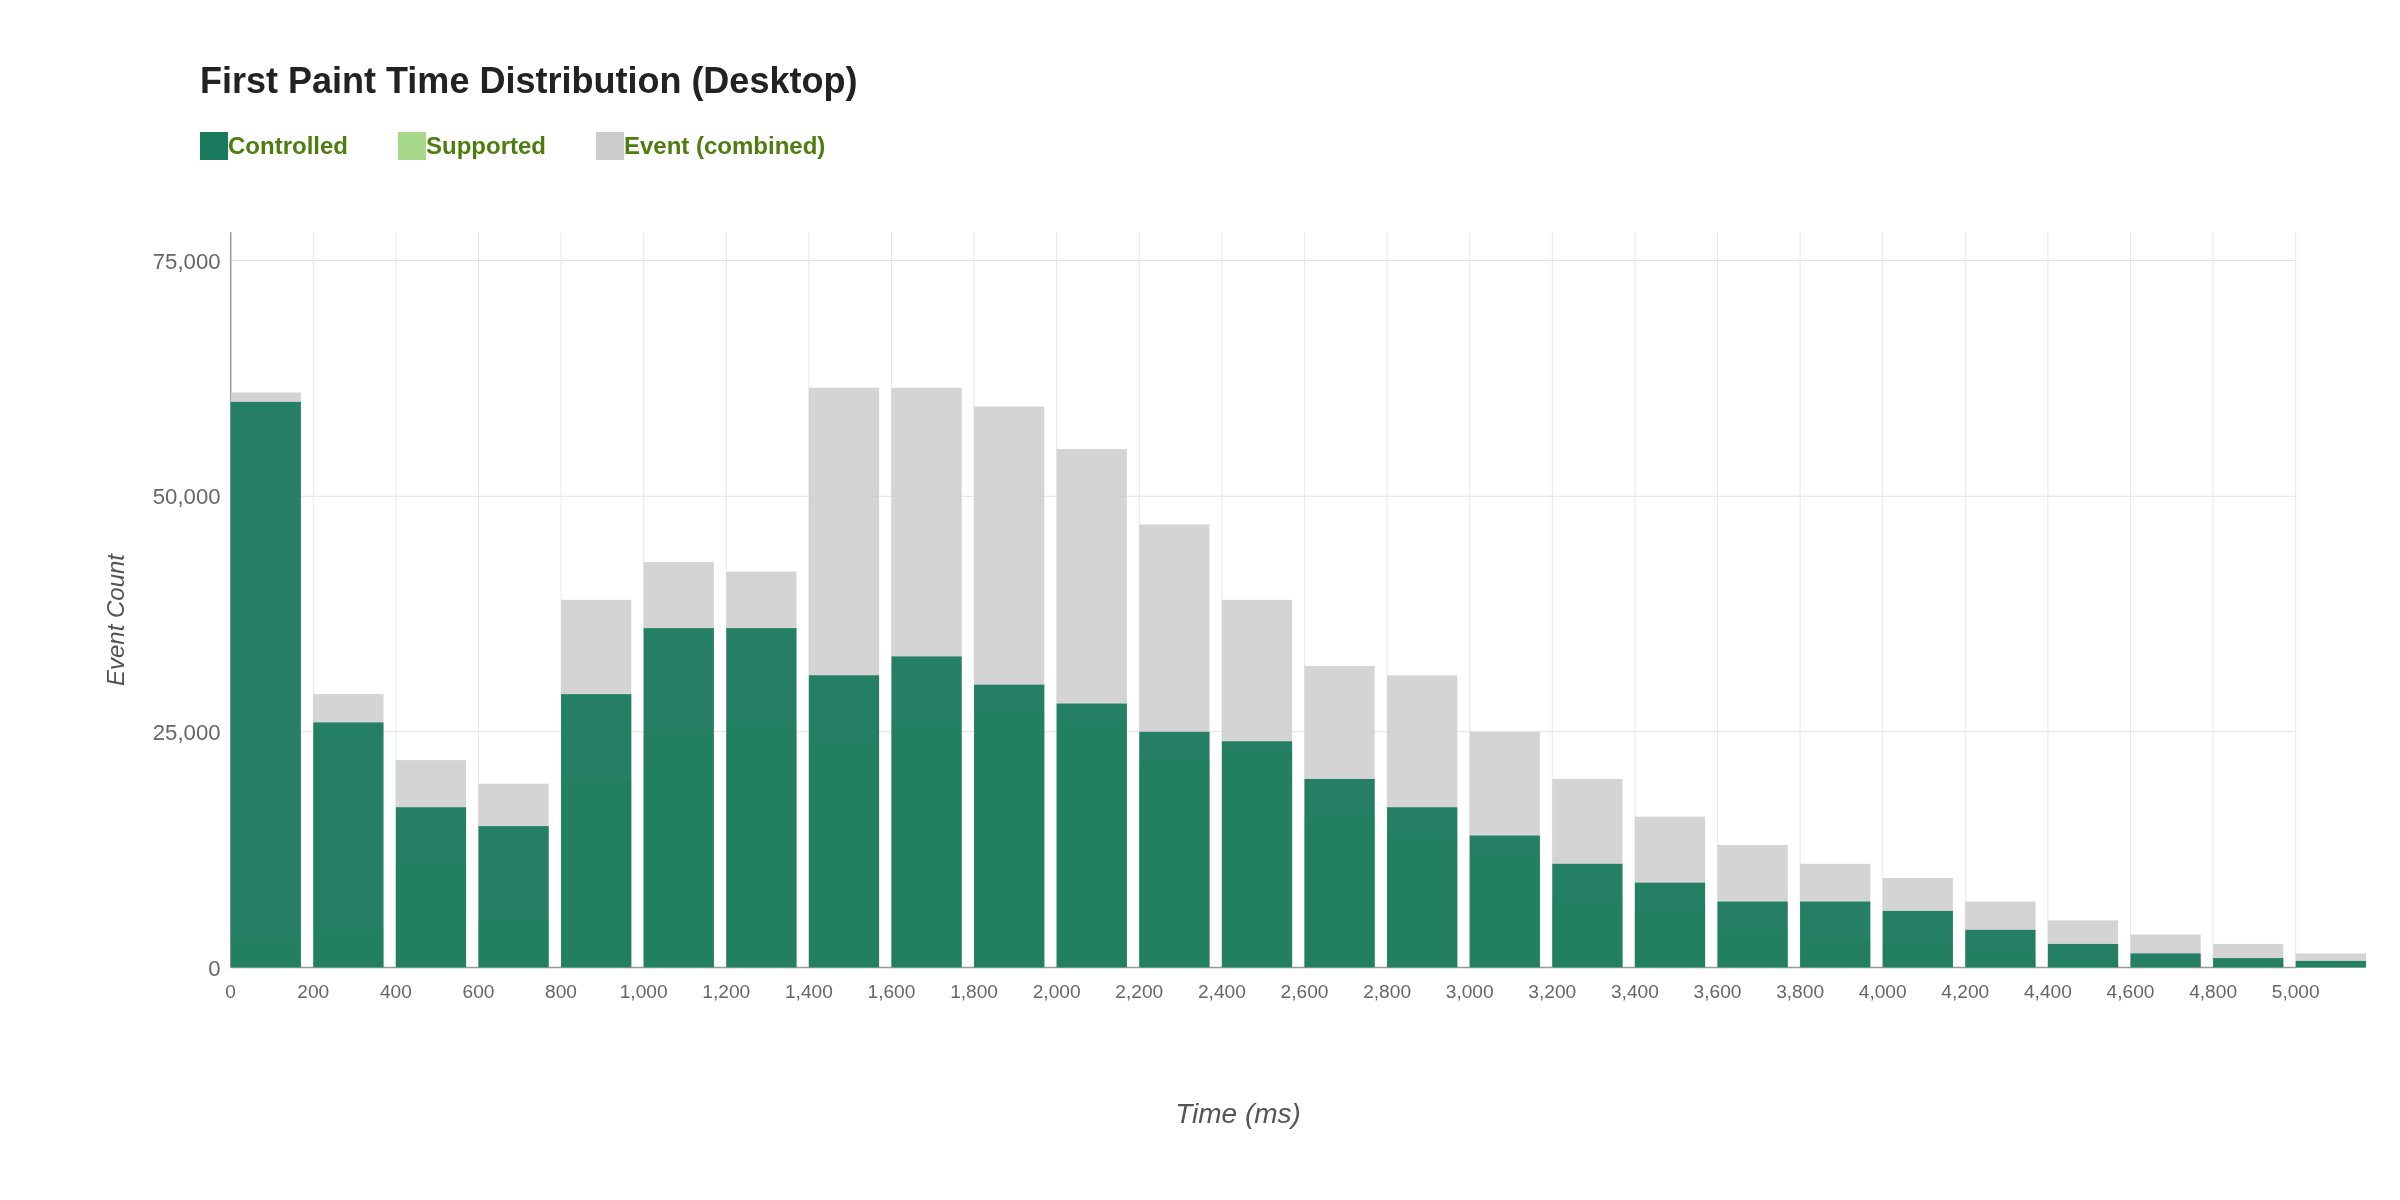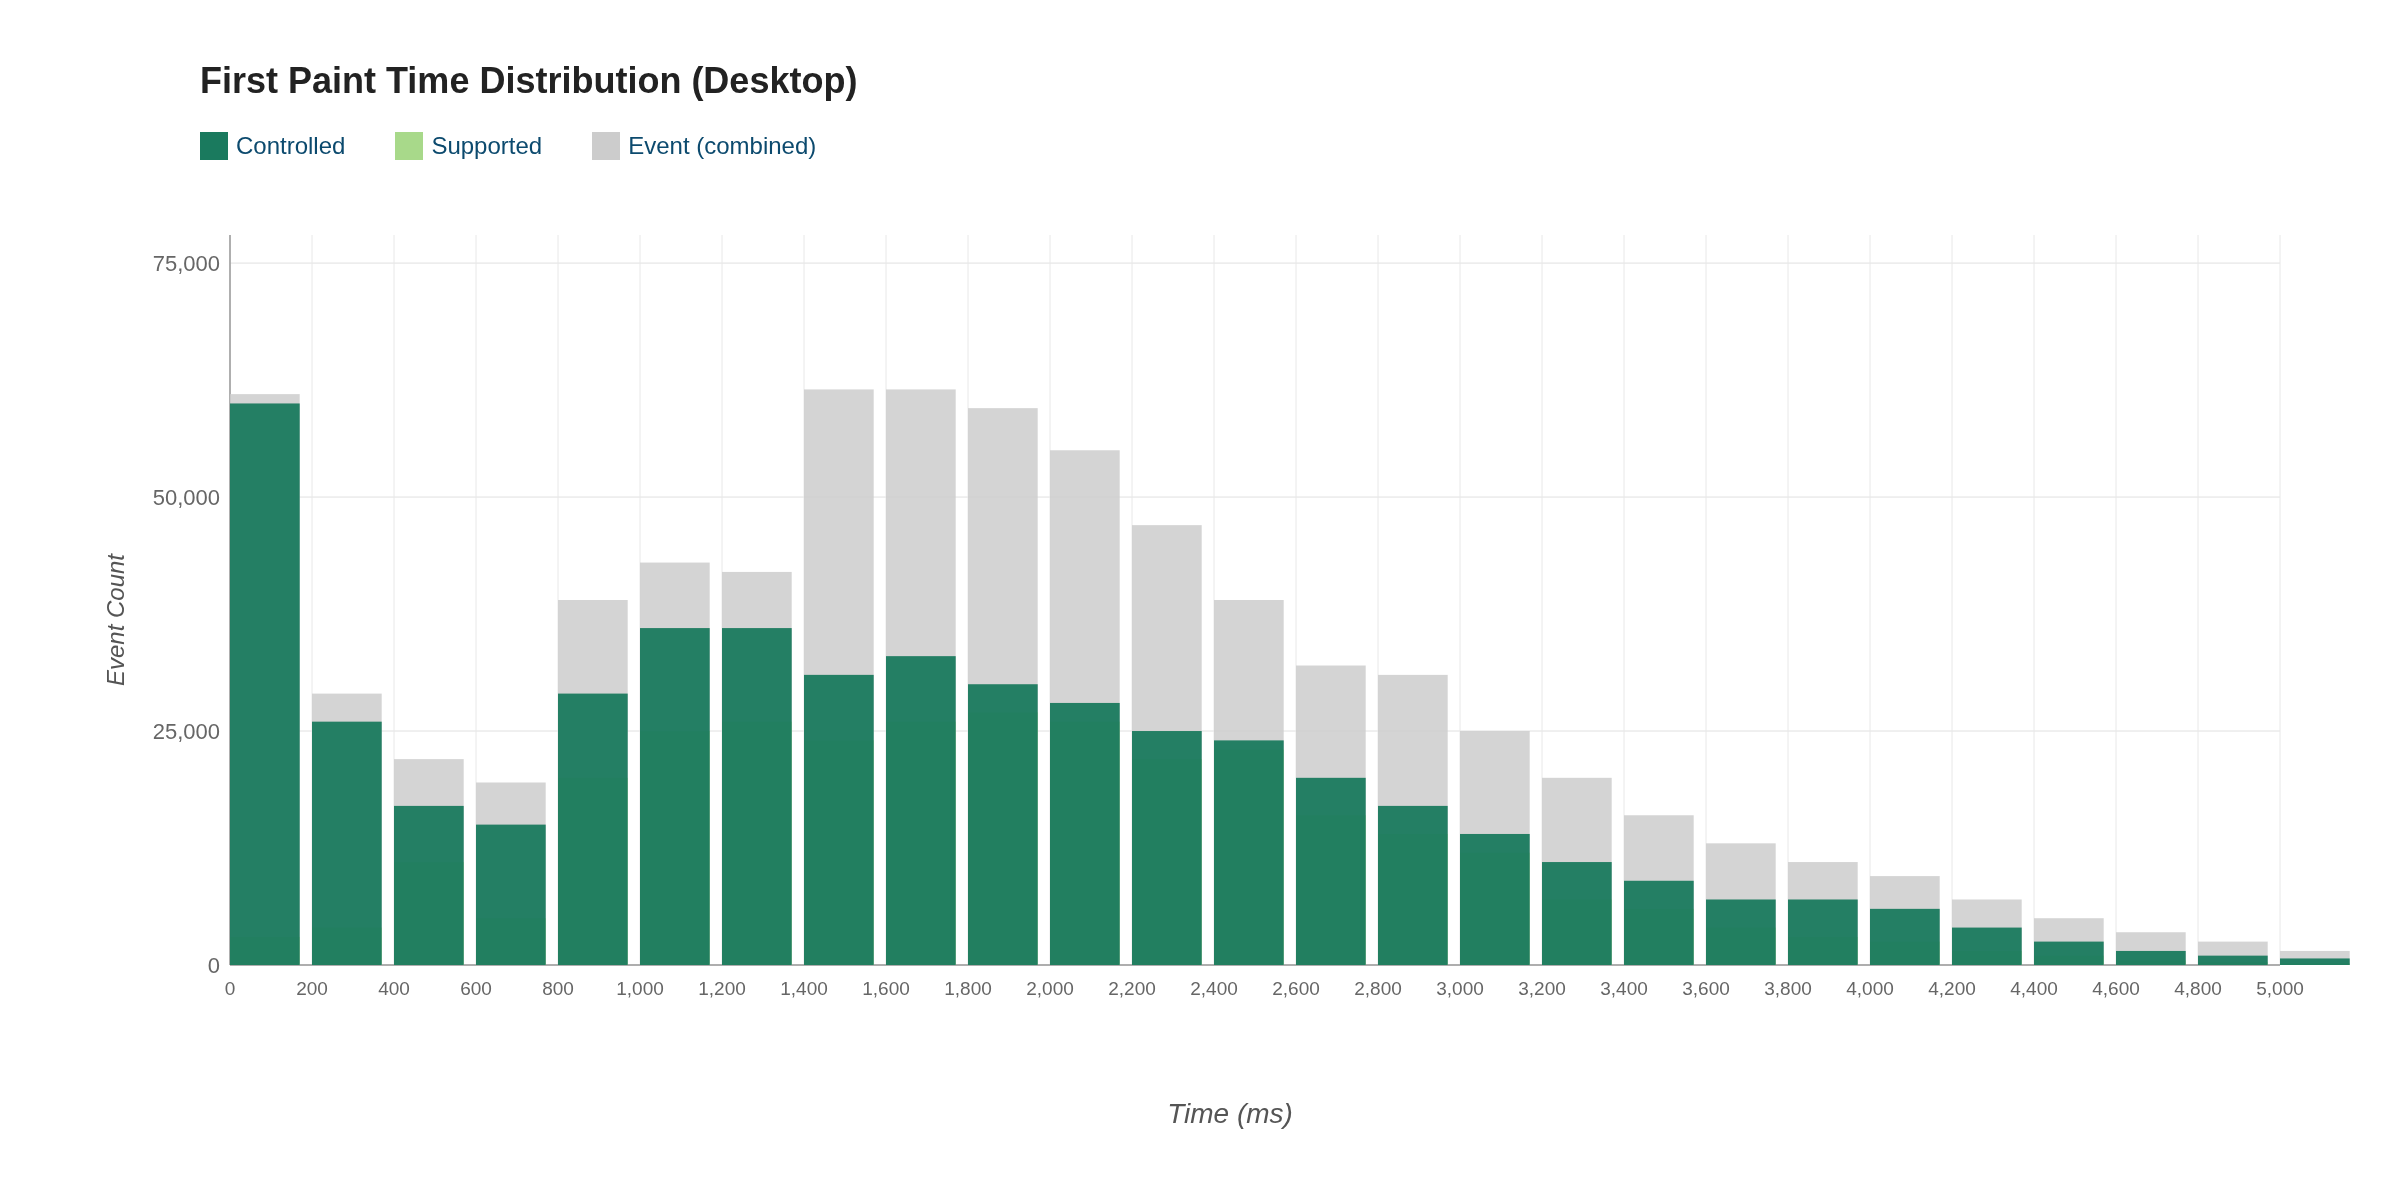--- a/index.html
+++ b/index.html
@@ -6,43 +6,44 @@
     body {
       background: #fff;
       font-family: Arial, sans-serif;
       width: 2400px;
       height: 1200px;
       overflow: hidden;
     }
     .chart-container {
       width: 2400px;
       height: 1200px;
-      padding: 60px 80px 120px 140px;
+      padding: 60px 64px 120px 140px;
       position: relative;
     }
     .chart-title {
       font-size: 36px;
       font-weight: bold;
       color: #222;
       margin-bottom: 30px;
       margin-left: 60px;
     }
     .legend {
       display: flex;
       align-items: center;
       gap: 50px;
       margin-bottom: 40px;
       margin-left: 60px;
     }
     .legend-item {
       display: flex;
       align-items: center;
-      gap: 8px;
+      gap: 0;
       font-size: 24px;
-      color: #0c4a6e;
+      color: #4d7c0f;
+      font-weight: bold;
     }
     .legend-color {
       width: 28px;
       height: 28px;
     }
     .chart-area {
       position: relative;
       width: 100%;
       height: calc(100% - 180px);
     }

